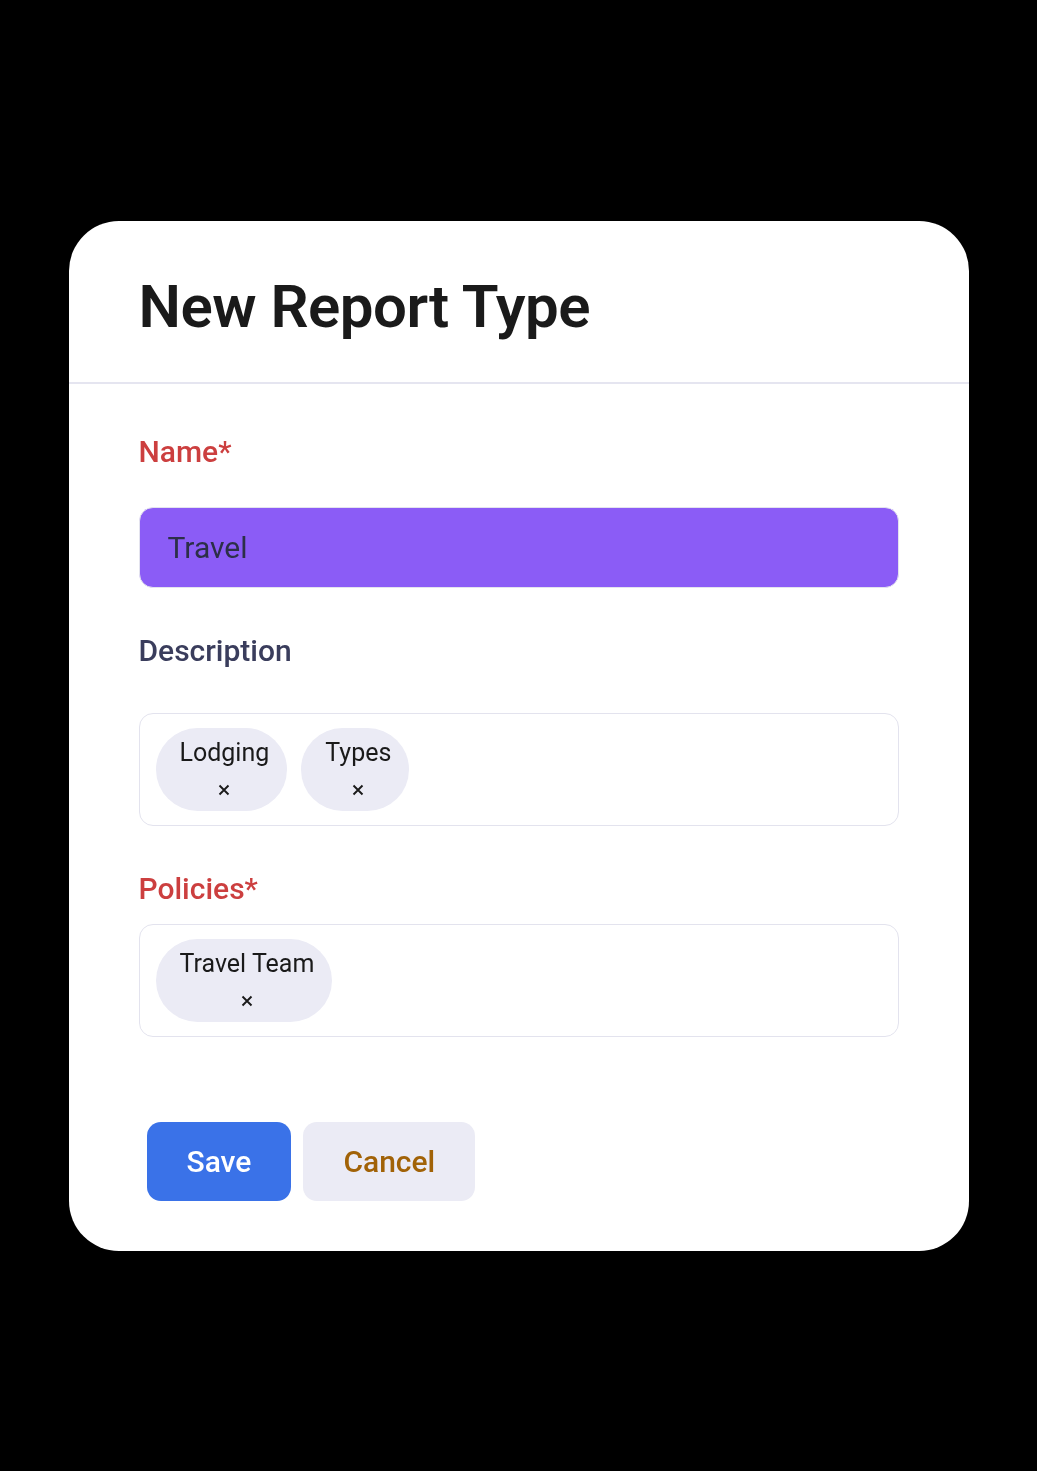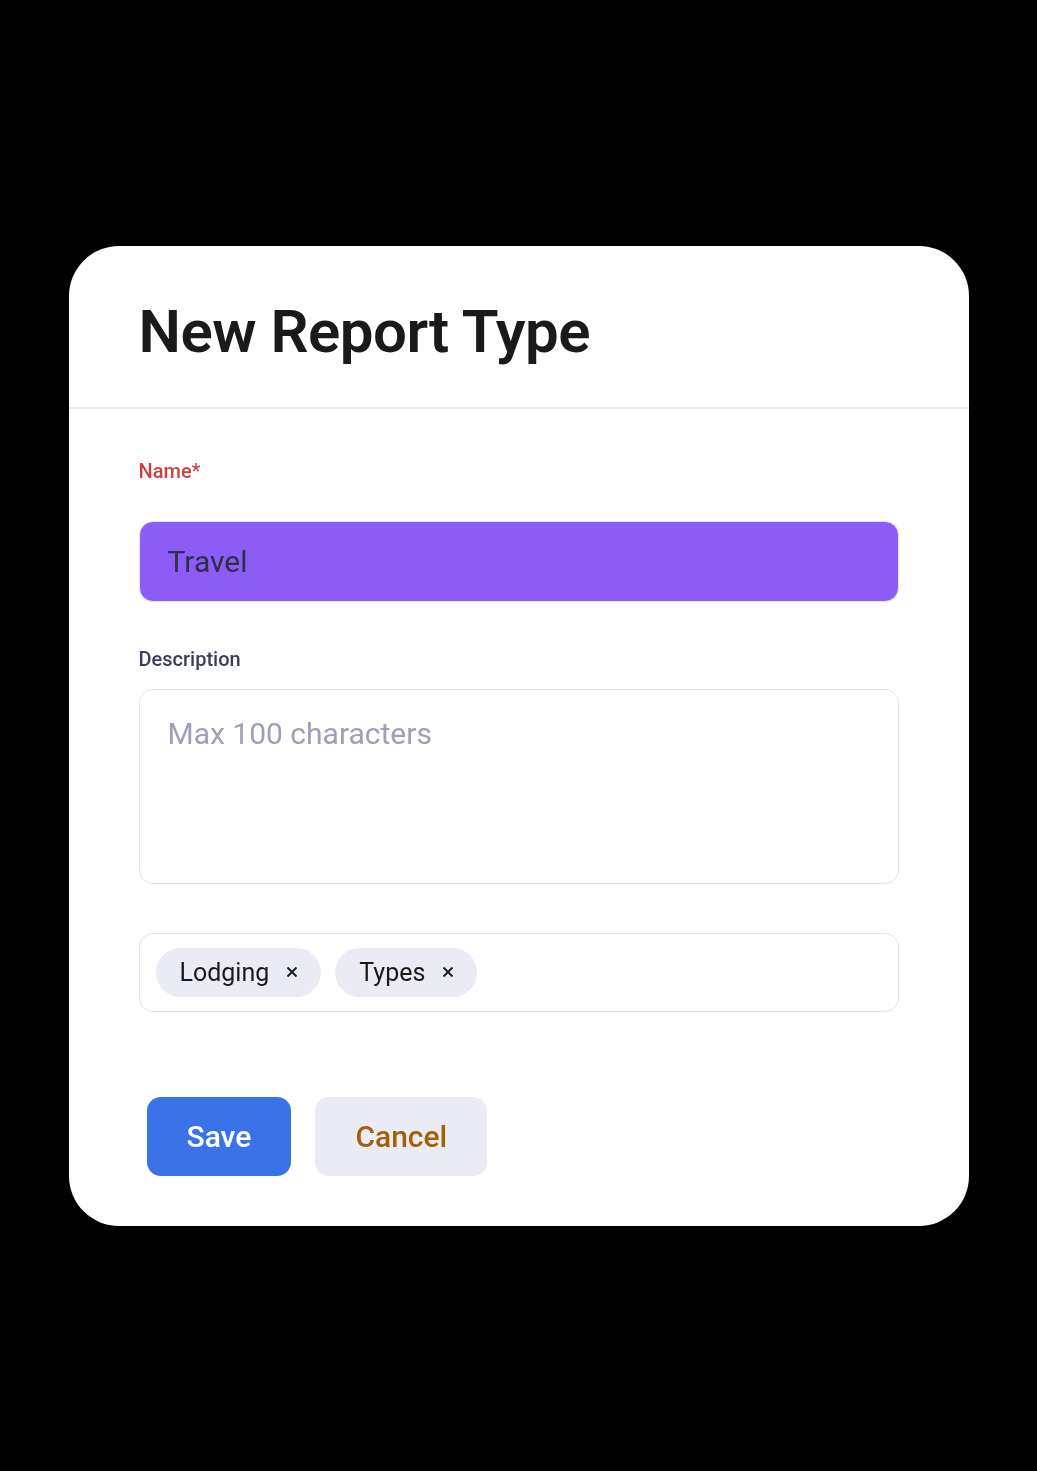--- a/index.html
+++ b/index.html
@@ -34,21 +34,21 @@
       color: #1a1a1a;
       letter-spacing: -0.5px;
     }
     .modal-body {
       padding: 50px 70px 20px 70px;
     }
     .field {
       margin-bottom: 45px;
     }
     .label {
-      font-size: 20px;
+      font-size: 30px;
       font-weight: 500;
       margin-bottom: 18px;
       display: block;
     }
     .label.required {
       color: #cc3f3f;
     }
     .label.optional {
       color: #3a3d5c;
     }
@@ -94,39 +94,40 @@
     }
     .tag {
       background: #ebebf5;
       border-radius: 100px;
       padding: 10px 18px 10px 24px;
       display: inline-flex;
       align-items: center;
       gap: 12px;
       font-size: 25px;
       color: #1a1a1a;
+      flex-direction: column;
     }
     .tag-remove {
       display: inline-flex;
       align-items: center;
       justify-content: center;
       cursor: pointer;
       width: 22px;
       height: 22px;
     }
     .tag-remove svg {
       width: 18px;
       height: 18px;
       stroke: #1a1a1a;
       stroke-width: 2.5;
     }
     .modal-footer {
       padding: 20px 70px 0 78px;
       display: flex;
-      gap: 24px;
+      gap: 12px;
     }
     .btn {
       border: none;
       border-radius: 14px;
       padding: 22px 40px;
       font-size: 30px;
       font-weight: 500;
       font-family: inherit;
       cursor: pointer;
     }
@@ -149,21 +150,20 @@
 
   <div class="modal-body">
 
     <div class="field">
       <label class="label required">Name*</label>
       <input type="text" class="input-text" value="Travel" style="">
     </div>
 
     <div class="field">
       <label class="label optional">Description</label>
-      <textarea class="textarea" placeholder="Max 100 characters" style=""></textarea>
     </div>
 
     <div class="field">
       <div class="tag-input">
         <span class="tag">
           <span>Lodging</span>
           <span class="tag-remove">
             <svg viewBox="0 0 24 24" fill="none">
                 <path d="M18 6L6 18M6 6l12 12"></path>
               </svg>
@@ -173,20 +173,33 @@
           <span>Types</span>
           <span class="tag-remove">
             <svg viewBox="0 0 24 24" fill="none">
                 <path d="M18 6L6 18M6 6l12 12"></path>
               </svg>
           </span>
         </span>
       </div>
     </div>
 
+    <div class="field">
+      <label class="label required">Policies*</label>
+      <div class="tag-input">
+        <span class="tag">
+          <span>Travel Team</span>
+          <span class="tag-remove">
+            <svg viewBox="0 0 24 24" fill="none">
+                <path d="M18 6L6 18M6 6l12 12"></path>
+              </svg>
+          </span>
+        </span>
+      </div>
+    </div>
 
   </div>
 
   <div class="modal-footer">
     <button class="btn btn-primary">Save</button>
     <button class="btn btn-secondary">Cancel</button>
   </div>
 </div>
 
 </body></html>

